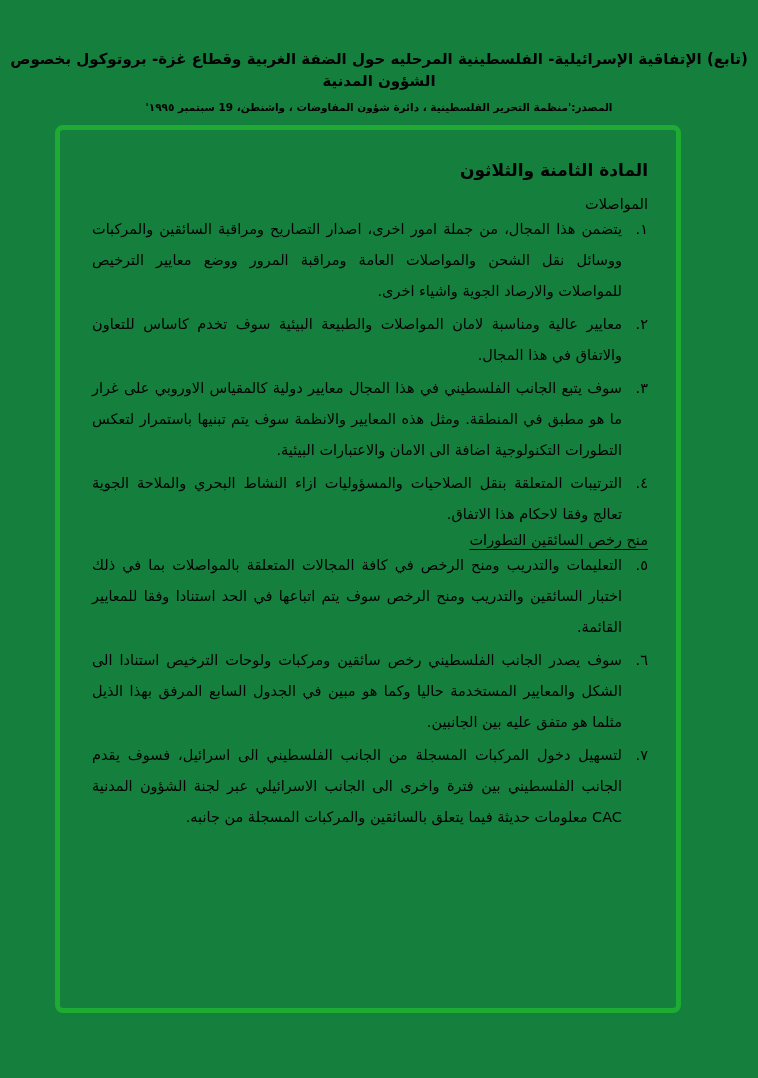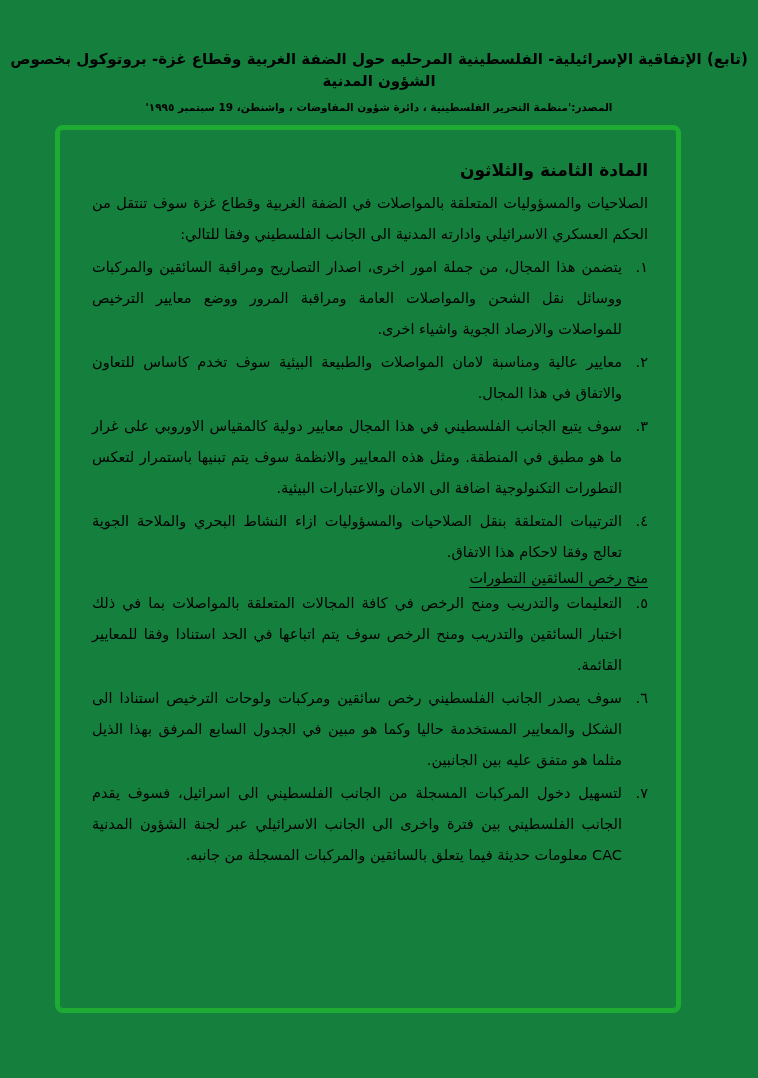--- a/index.html
+++ b/index.html
@@ -118,23 +118,23 @@
 <div class="page">
 
   <div class="doc-header">
     <div class="line1">(تابع) الإتفاقية الإسرائيلية- الفلسطينية المرحليه حول الضفة الغربية وقطاع غزة- بروتوكول بخصوص الشؤون المدنية</div>
     <div class="line2">المصدر:'منظمة التحرير الفلسطينية ، دائرة شؤون المفاوضات ، واشنطن، 19 سبتمبر ١٩٩٥'</div>
   </div>
 
   <div class="article-box" style="border-color: rgb(30, 171, 51);">
 
     <div class="article-title">المادة الثامنة والثلاثون</div>
+    <div class="article-subtitle">المواصلات</div>
 
 
-    <div class="body-text intro-paragraph">الصلاحيات والمسؤوليات المتعلقة بالمواصلات في الضفة الغربية وقطاع غزة سوف تنتقل من الحكم العسكري الاسرائيلي وادارته المدنية الى الجانب الفلسطيني وفقا للتالي:</div>
 
     <div class="numbered-item">
       <div class="num">١.</div>
       <div class="txt body-text">يتضمن هذا المجال، من جملة امور اخرى، اصدار التصاريح ومراقبة السائقين والمركبات ووسائل نقل الشحن والمواصلات العامة ومراقبة المرور ووضع معايير الترخيص للمواصلات والارصاد الجوية واشياء اخرى.</div>
     </div>
     <div class="numbered-item">
       <div class="num">٢.</div>
       <div class="txt body-text">معايير عالية ومناسبة لامان المواصلات والطبيعة البيئية سوف تخدم كاساس للتعاون والاتفاق في هذا المجال.</div>
     </div>
     <div class="numbered-item">

